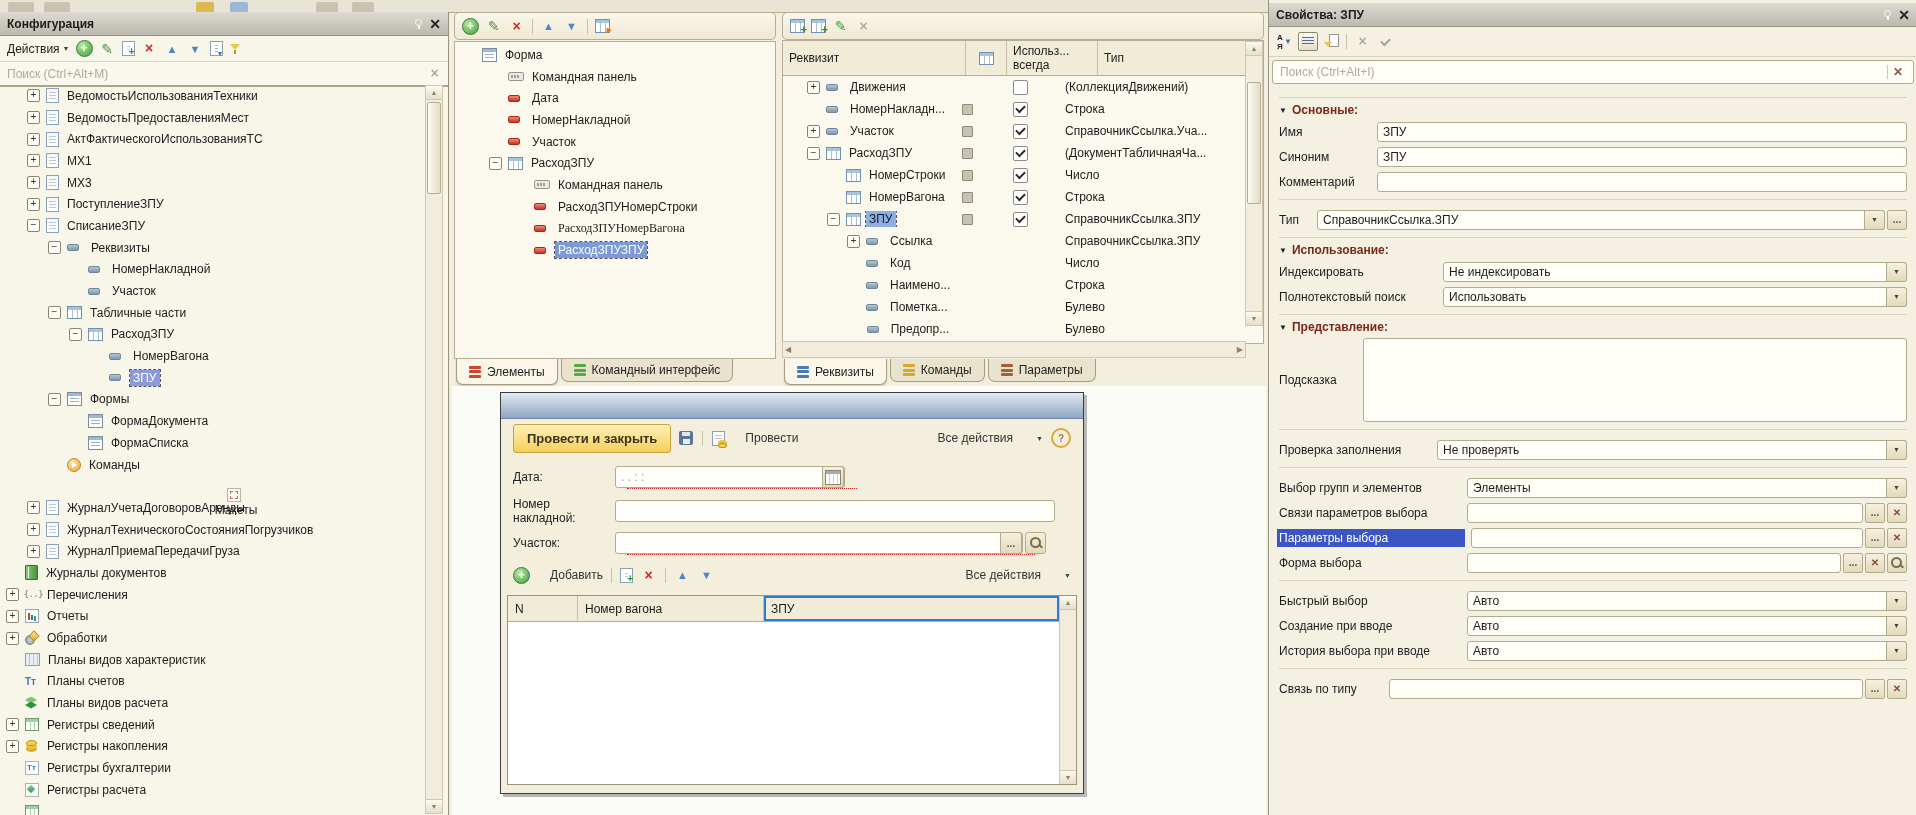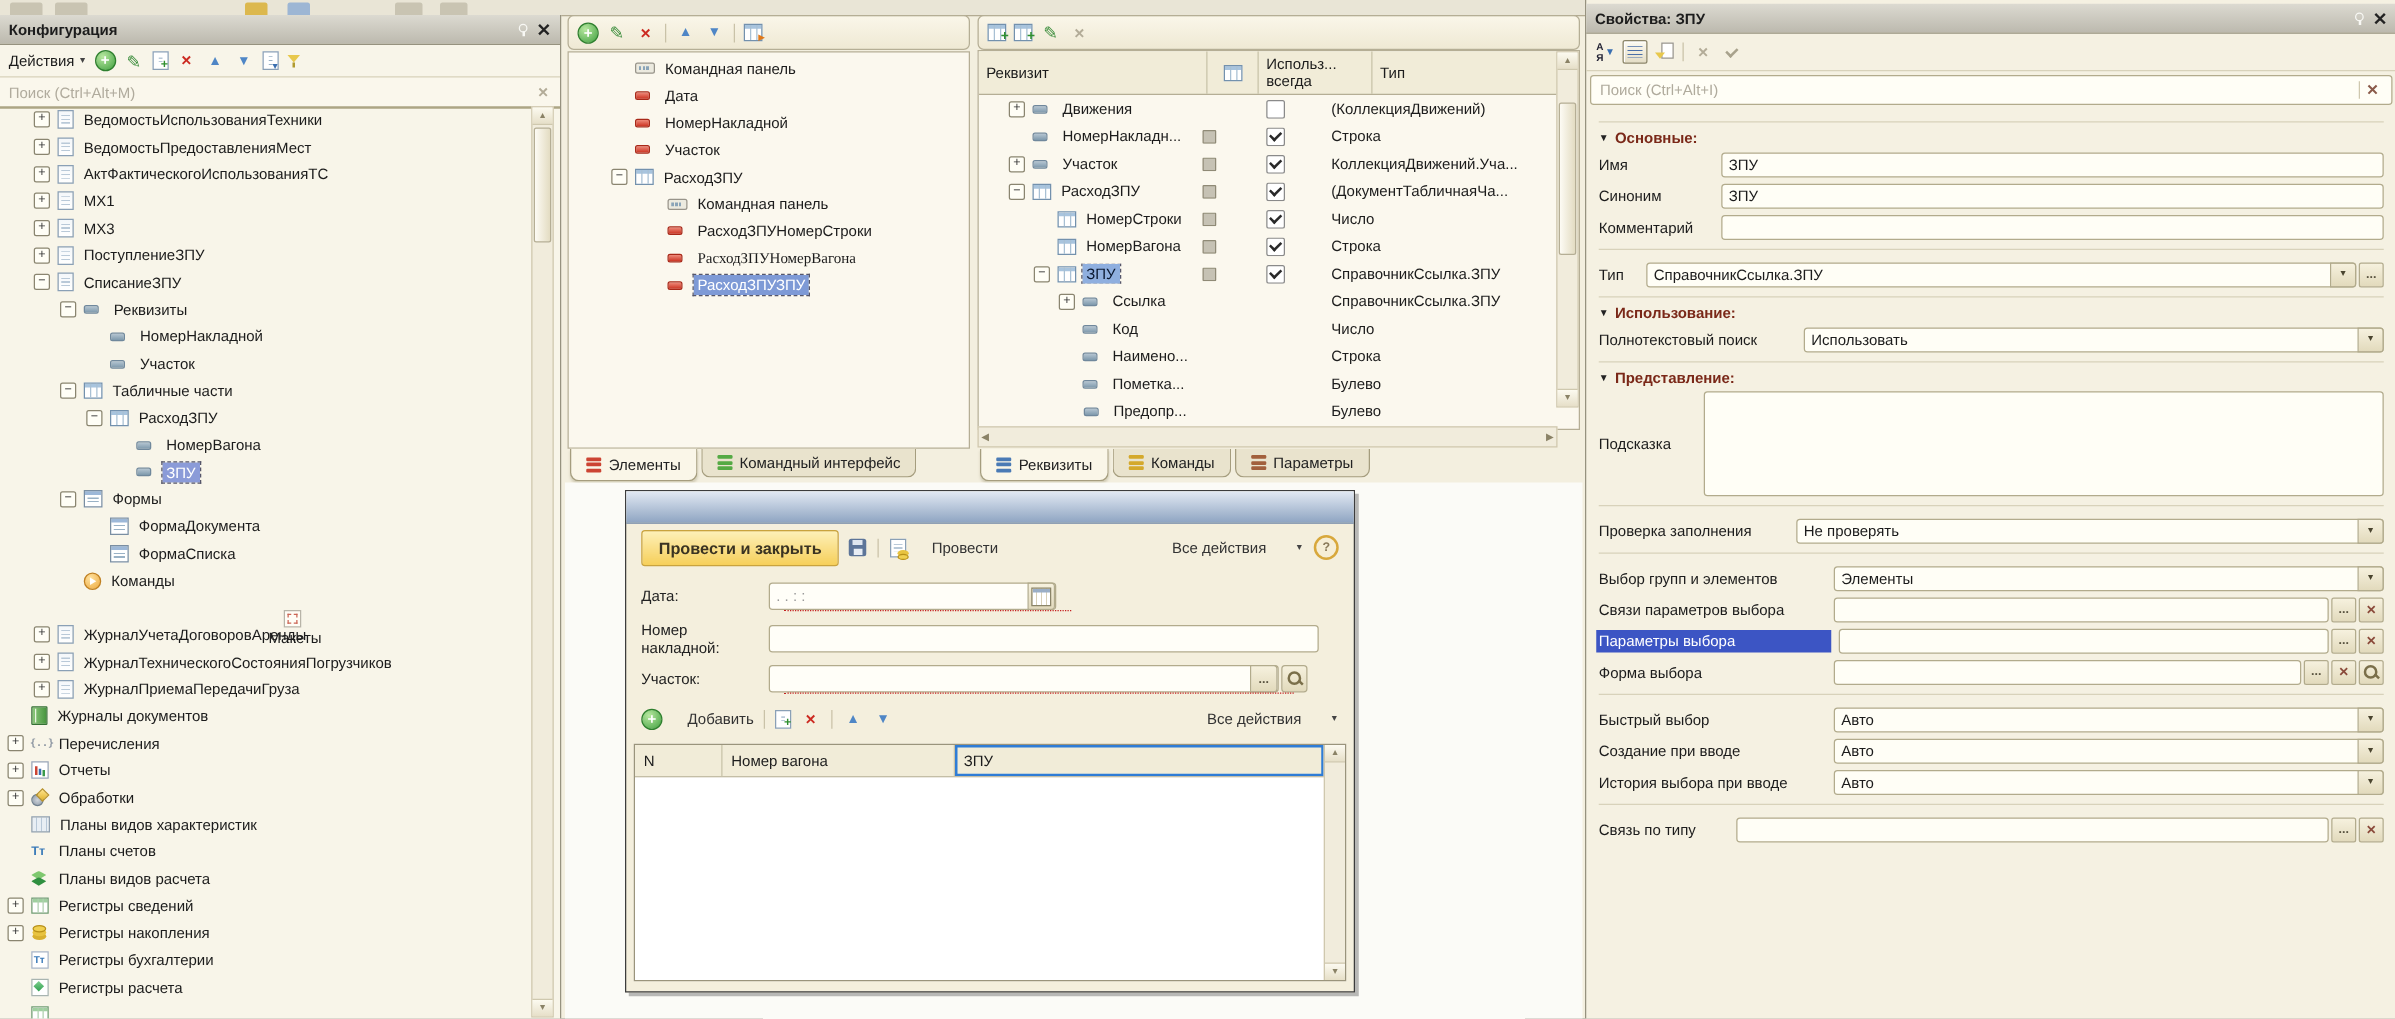--- a/index.html
+++ b/index.html
@@ -454,20 +454,25 @@
           <span class="tbi pencil"></span>
           <span class="tbi x-red"></span>
           <span class="sep"></span>
           <span class="tbi arr-up"></span>
           <span class="tbi arr-dn"></span>
           <span class="sep"></span>
           <span class="tbi gridic tbl-arrow"></span>
         </span>
     </div>
     <div class="treebox" id="elem-tree">
+        <div class="trow" style="padding-left: 8px;">
+          <span class="exp blank"></span>
+          <span class="ic ic-formwindow"></span>
+          <span class="lbl">Форма</span>
+        </div>
         <div class="trow" style="padding-left: 34px;">
           <span class="exp blank"></span>
           <span class="ic ic-commandbar"></span>
           <span class="lbl">Командная панель</span>
         </div>
         <div class="trow" style="padding-left: 34px;">
           <span class="exp blank"></span>
           <span class="ic ic-field"></span>
           <span class="lbl">Дата</span>
         </div>
@@ -584,21 +589,21 @@
               <span class="exp">+</span>
               <span class="ic ic-attribute"></span>
               <span class="lbl">Участок</span>
             </div>
             <div class="acell" style="width: 28px; justify-content: center;">
               <span class="graybox"></span>
             </div>
             <div class="acell" style="width: 78px; justify-content: center;">
               <span class="cbx on"></span>
             </div>
-            <div class="acell" style="flex: 1 1 0%; padding-left: 6px;">КоллекцияДвижений.Уча...</div>
+            <div class="acell" style="flex: 1 1 0%; padding-left: 6px;">СправочникСсылка.Уча...</div>
           </div>
           <div class="arow">
             <div class="acell" style="width: 170px; padding-left: 24px; box-sizing: border-box;">
               <span class="exp">−</span>
               <span class="ic ic-tablefield"></span>
               <span class="lbl">РасходЗПУ</span>
             </div>
             <div class="acell" style="width: 28px; justify-content: center;">
               <span class="graybox"></span>
             </div>
@@ -879,20 +884,27 @@
             <span>СправочникСсылка.ЗПУ</span>
             <span class="pc-dd">▼</span>
           </div>
           <span class="pctl">...</span>
         </div>
         <div class="psec">
           <span class="tri">▼</span>
           <span>Использование:</span>
         </div>
         <div class="prow">
+          <span class="plabel" style="width: 158px;">Индексировать</span>
+          <div class="pfield" style="padding-right: 22px;">
+            <span>Не индексировать</span>
+            <span class="pc-dd">▼</span>
+          </div>
+        </div>
+        <div class="prow">
           <span class="plabel" style="width: 158px;">Полнотекстовый поиск</span>
           <div class="pfield" style="padding-right: 22px;">
             <span>Использовать</span>
             <span class="pc-dd">▼</span>
           </div>
         </div>
         <div class="psec">
           <span class="tri">▼</span>
           <span>Представление:</span>
         </div>

